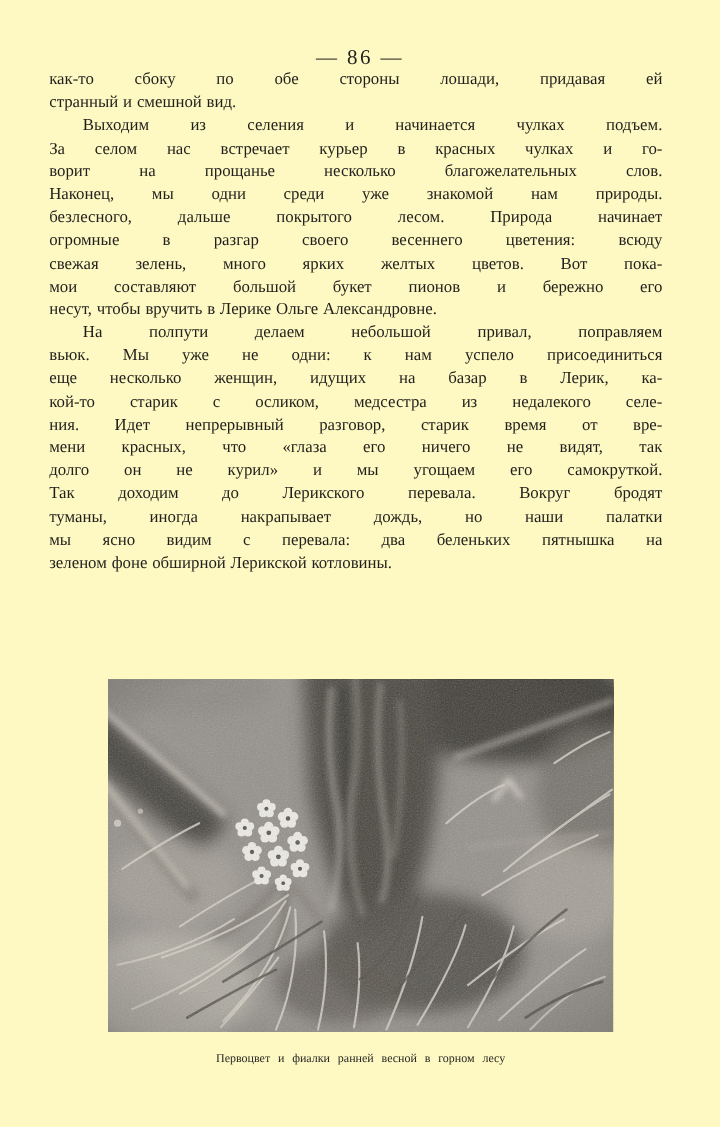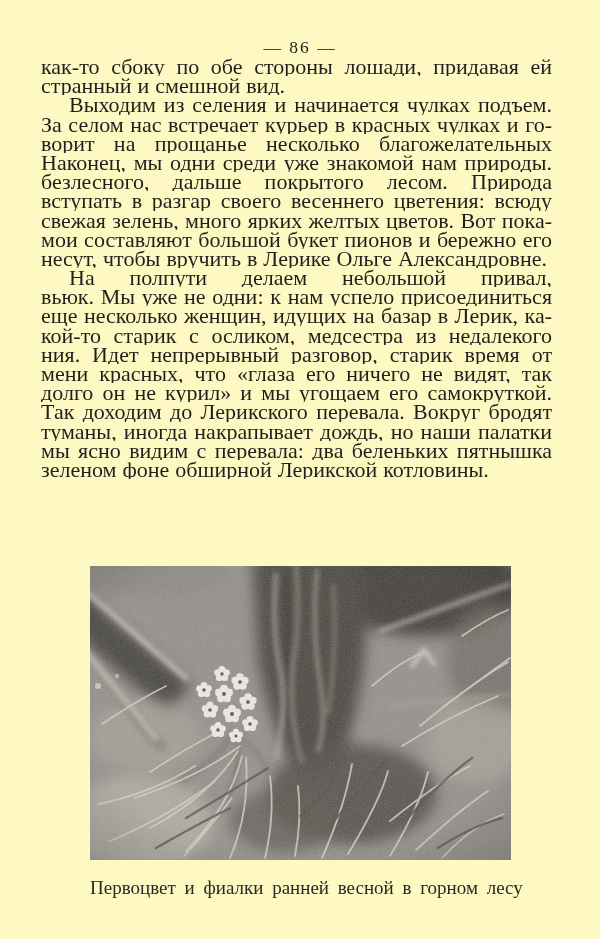--- a/index.html
+++ b/index.html
@@ -20,21 +20,21 @@
     top: 37px; left: 0; width: 100%;
     text-align: center;
     font-size: 17.5px;
     letter-spacing: 2px;
     color: #211f1c;
   }
   .text-block {
     position: absolute;
     top: 57px; left: 41px;
     width: 511px;
-    font-size: 22px;
+    font-size: 14px;
     line-height: 19.2px;
     color: #211f1c;
   }
   .line {
     height: 19.2px;
     overflow: hidden;
     text-align: justify;
     text-align-last: justify;
     word-spacing: 0.5px;
     white-space: normal;
@@ -44,42 +44,42 @@
   figure.photo-figure {
     position: absolute;
     top: 566px; left: 90px;
     width: 421px; margin: 0;
   }
   .photo-svg { display: block; width: 421px; height: 294px; background: #94908a; }
   figcaption.photo-caption {
     margin-top: 17px;
     width: 421px;
     text-align: center;
-    font-size: 19px;
+    font-size: 10px;
     word-spacing: 4px;
     color: #2a2824;
     white-space: nowrap;
   }
 </style>
 </head>
 <body>
 
 <div class="page">
 
   <div class="page-number">— 86 —</div>
 
   <div class="text-block">
     <div class="line">как-то сбоку по обе стороны лошади, придавая ей</div>
     <div class="line pend">странный и смешной вид.</div>
     <div class="line indent">Выходим из селения и начинается чулках подъем.</div>
     <div class="line">За селом нас встречает курьер в красных чулках и го-</div>
     <div class="line">ворит на прощанье несколько благожелательных слов.</div>
     <div class="line">Наконец, мы одни среди уже знакомой нам природы.</div>
     <div class="line">безлесного, дальше покрытого лесом. Природа начинает</div>
-    <div class="line">вступать в разгар своего весеннего цветения: всюду</div>
+    <div class="line">огромные в разгар своего весеннего цветения: всюду</div>
     <div class="line">свежая зелень, много ярких желтых цветов. Вот пока-</div>
     <div class="line">мои составляют большой букет пионов и бережно его</div>
     <div class="line pend">несут, чтобы вручить в Лерике Ольге Александровне.</div>
     <div class="line indent">На полпути делаем небольшой привал, поправляем</div>
     <div class="line">вьюк. Мы уже не одни: к нам успело присоединиться</div>
     <div class="line">еще несколько женщин, идущих на базар в Лерик, ка-</div>
     <div class="line">кой-то старик с осликом, медсестра из недалекого селе-</div>
     <div class="line">ния. Идет непрерывный разговор, старик время от вре-</div>
     <div class="line">мени красных, что «глаза его ничего не видят, так</div>
     <div class="line">долго он не курил» и мы угощаем его самокруткой.</div>

